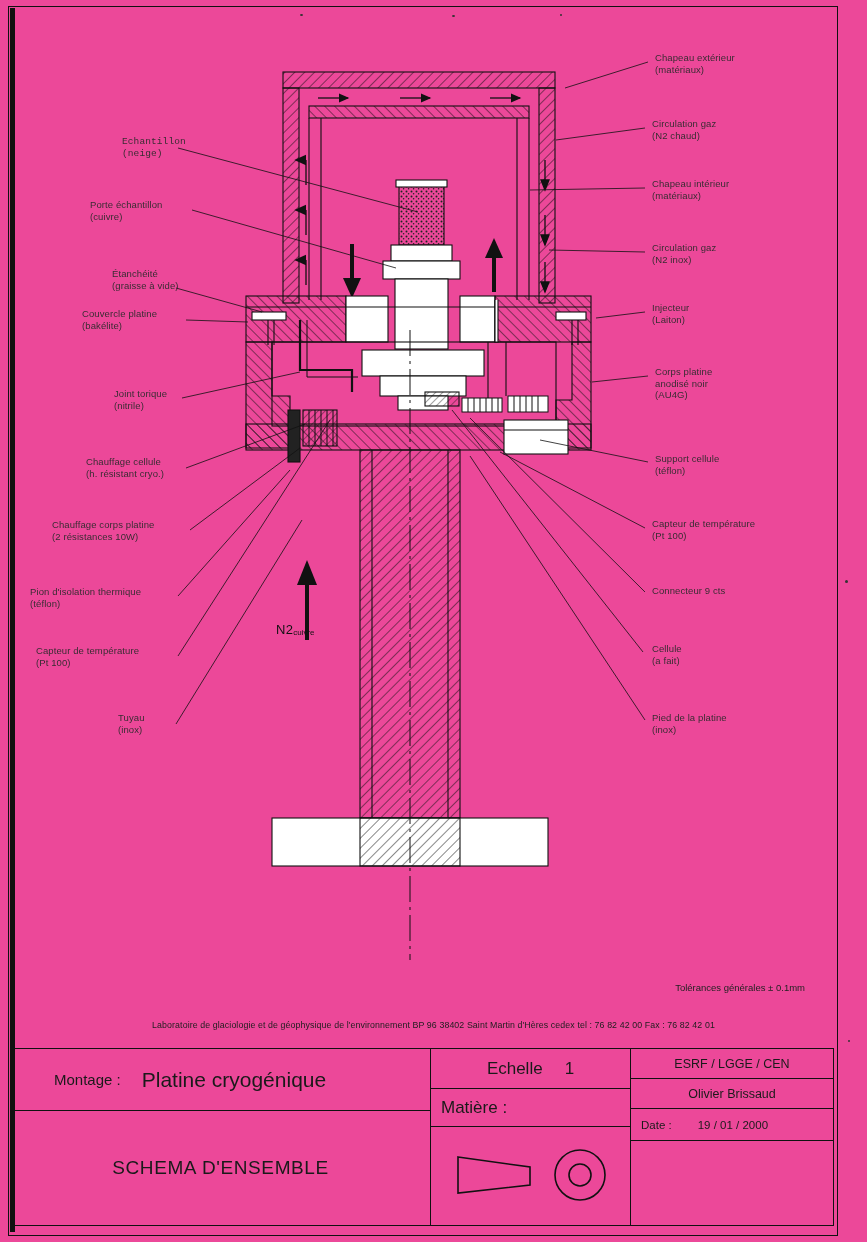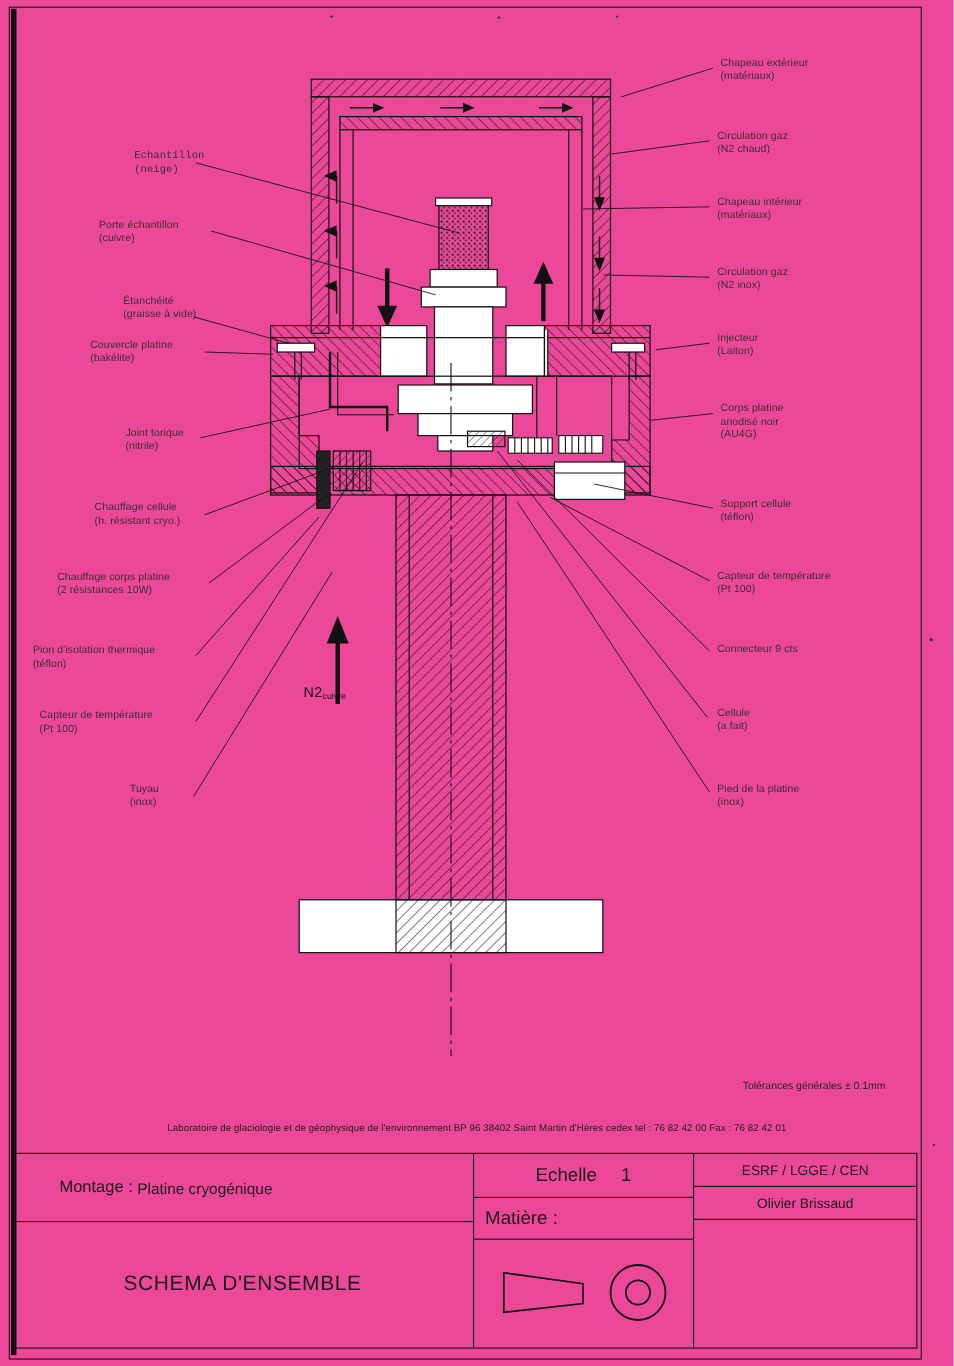--- a/index.html
+++ b/index.html
@@ -119,22 +119,22 @@
     padding: 0 10px;
   }
   .c1 .r1 {
     height: 62px;
     border-bottom: 1.4px solid #111;
     justify-content: flex-start;
     font-size: 15px;
     padding-left: 43px;
   }
   .c1 .r1 .big {
-    font-size: 14px;
-    margin-left: 4px;
+    font-size: 21px;
+    margin-left: 21px;
   }
   .c1 .r2 {
     height: 114px;
     font-size: 19px;
     letter-spacing: 0.6px;
   }
   .c2 .r1 {
     height: 40px;
     border-bottom: 1.2px solid #111;
     font-size: 17px;
@@ -470,16 +470,20 @@
         <svg class="proj-symbol" width="58" height="58" viewBox="0 0 58 58">
           <circle cx="29" cy="29" r="25" fill="none" stroke="#111" stroke-width="1.6"></circle>
           <circle cx="29" cy="29" r="11" fill="none" stroke="#111" stroke-width="1.6"></circle>
         </svg>
       </div>
     </div>
 
     <div class="tb-col c3">
       <div class="tb-cell r1">ESRF / LGGE / CEN</div>
       <div class="tb-cell r2">Olivier Brissaud</div>
+      <div class="tb-cell r3">
+        <span class="dlabel">Date   :</span>
+        <span>19 / 01 / 2000</span>
+      </div>
     </div>
 
   </div>
 </div>
 
 </body></html>

